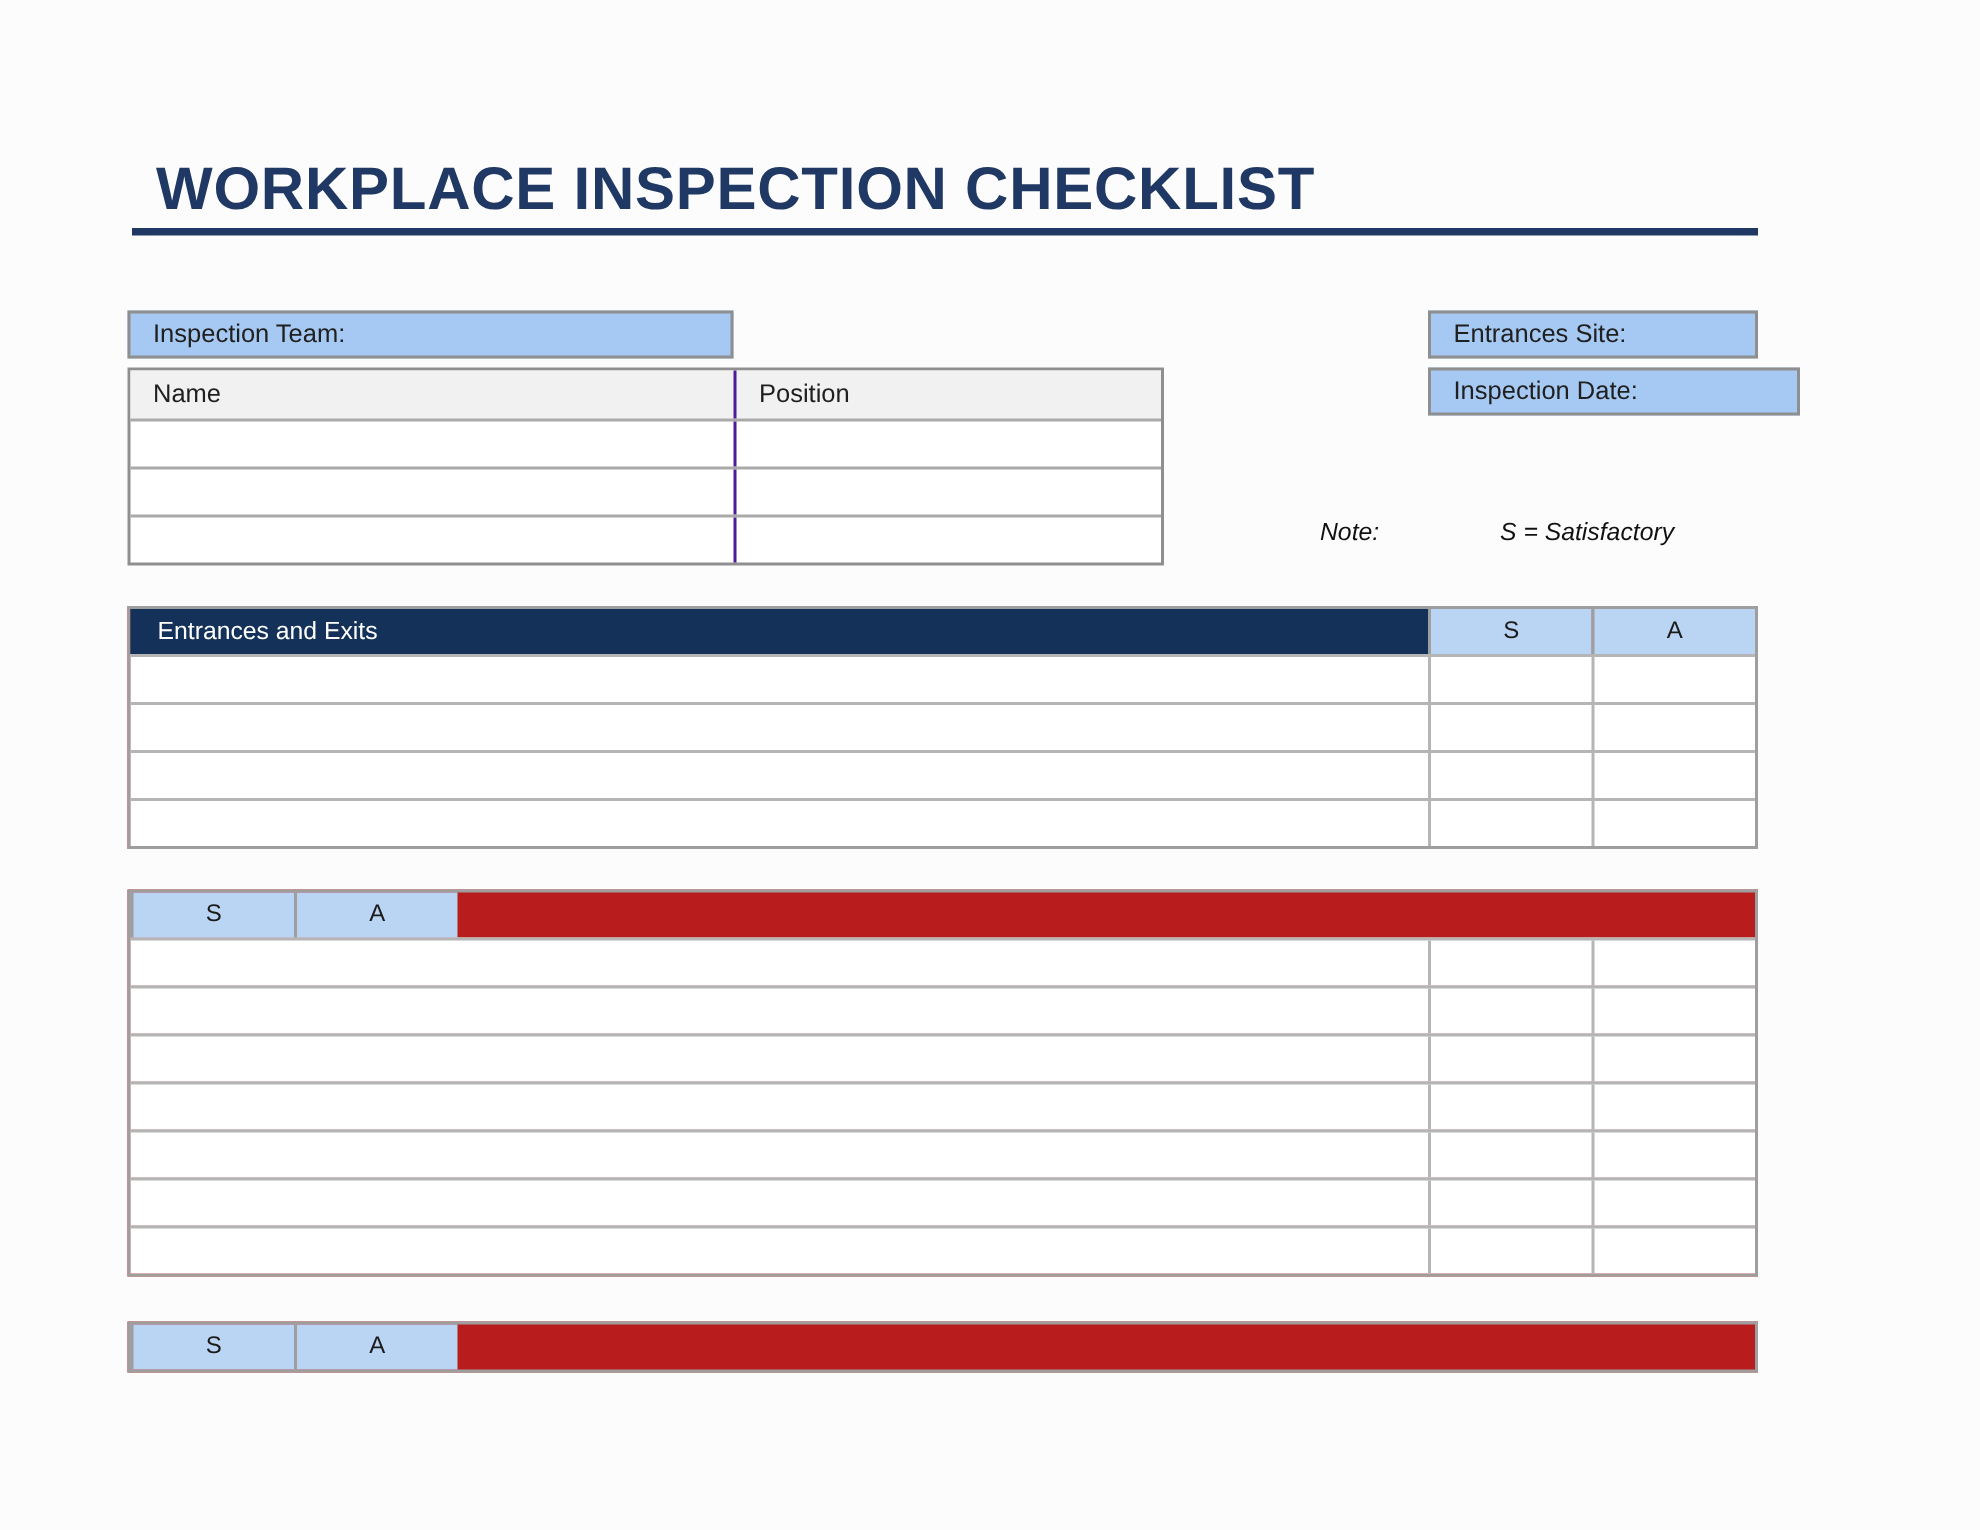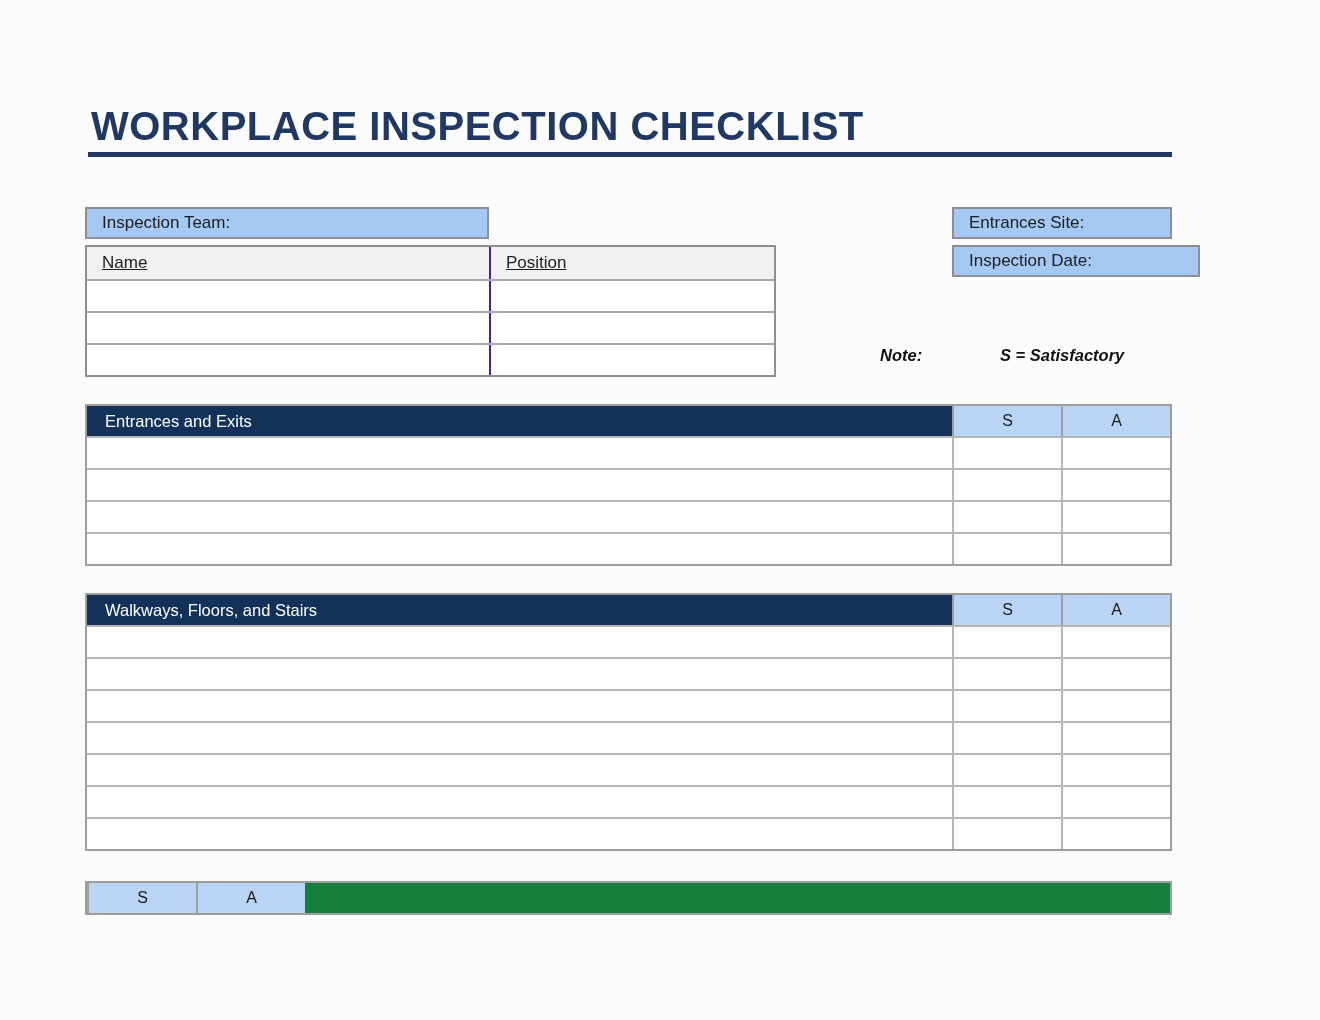--- a/index.html
+++ b/index.html
@@ -6,21 +6,21 @@
   body {
     width: 1320px; height: 1020px;
     background: #fcfcfc;
     font-family: "Liberation Sans", sans-serif;
     overflow: hidden;
   }
   .page { position: relative; width: 1320px; height: 1020px; }
 
   
   .title {
-    position: absolute; left: 91px; top: 106px; margin: 0;
+    position: absolute; left: 104px; top: 106px; margin: 0;
     font-size: 40px; font-weight: bold; letter-spacing: 0.5px;
     color: #1F3864; white-space: nowrap; line-height: 1;
   }
   .title-rule {
     position: absolute; left: 88px; top: 152px;
     width: 1084px; height: 5px; background: #1F3864;
   }
 
   
   .box {
@@ -36,37 +36,37 @@
   
   .team-table {
     position: absolute; left: 85px; top: 245px; width: 691px;
     box-sizing: border-box; border: 2px solid #8F8F8F; background: #ffffff;
   }
   .t-row { display: flex; height: 32px; box-sizing: border-box; }
   .t-row + .t-row { border-top: 2px solid #A9A9A9; }
   .t-head { background: #F1F1F1; }
   .t-cell {
     box-sizing: border-box; display: flex; align-items: center;
-    padding-left: 15px; font-size: 17px; color: #202020; text-decoration: underline;
+    padding-left: 15px; font-size: 17px; color: #202020;
   }
   .t-cell.name { width: 402px; }
   .t-cell.pos { flex: 1; border-left: 2px solid #4c1d95; }
 
   
   .note-label, .note-value {
     position: absolute; top: 346px; font-size: 16.5px;
-    font-weight: bold; font-style: italic; color: #111111; white-space: nowrap;
+    font-weight: normal; font-style: italic; color: #111111; white-space: nowrap;
   }
   .note-label { left: 880px; }
   .note-value { left: 1000px; }
 
   
   .section {
     position: absolute; left: 85px; width: 1087px;
-    box-sizing: border-box; border: 2px solid #9E9E9E; background: #15803d;
+    box-sizing: border-box; border: 2px solid #9E9E9E; background: #b91c1c;
   }
   .section-0 { top: 404px; }
   .section-1 { top: 593px; }
   .section-2 { top: 881px; }
   .sec-header { display: flex; height: 30px; box-sizing: border-box; }
   .sec-title {
     flex: 1; background: #133159; color: #ffffff;
     display: flex; align-items: center; padding-left: 18px;
     font-size: 16.5px; white-space: nowrap;
   }
@@ -146,21 +146,20 @@
           <div class="cell-a"></div>
         </div>
         <div class="sec-row">
           <div class="cell-desc"></div>
           <div class="cell-s"></div>
           <div class="cell-a"></div>
         </div>
       </div>
       <div class="section section-1">
         <div class="sec-header">
-          <div class="sec-title">Walkways, Floors, and Stairs</div>
           <div class="sec-s">S</div>
           <div class="sec-a">A</div>
         </div>
         <div class="sec-row">
           <div class="cell-desc"></div>
           <div class="cell-s"></div>
           <div class="cell-a"></div>
         </div>
         <div class="sec-row">
           <div class="cell-desc"></div>

